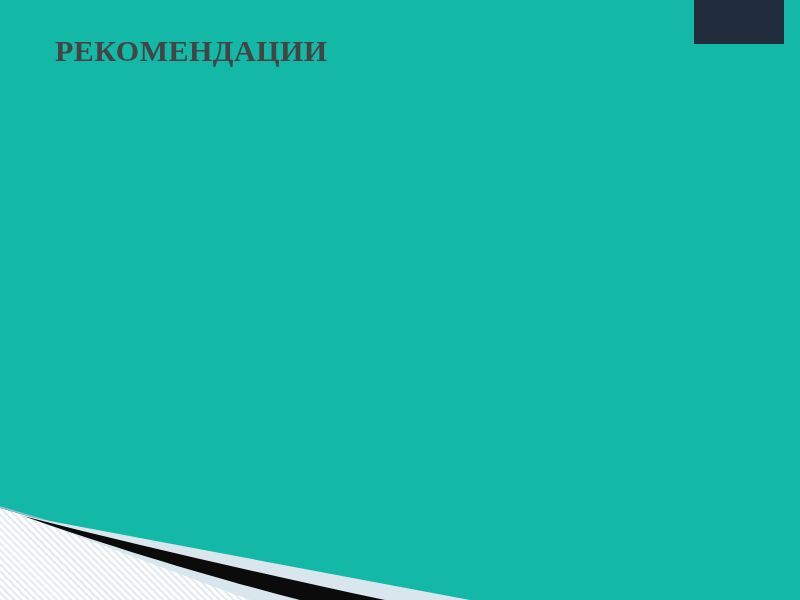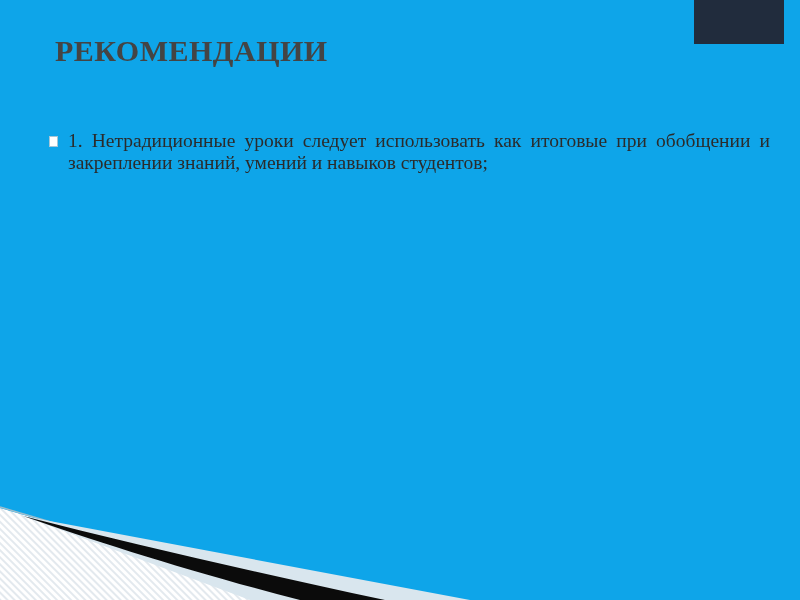--- a/index.html
+++ b/index.html
@@ -9,21 +9,21 @@
     --swoosh-black:#0b0b0b;
     --swoosh-edge:#9dbecd;
     --hatch-line:#ccd8e0;
     --title-color:#444444;
     --body-color:#2b2b2b;
   }
   html,body{margin:0;padding:0;background:#888;}
   .slide{
     position:relative;
     width:800px;height:600px;
-    background:#0ea5e9;
+    background:#14b8a6;
     overflow:hidden;
     font-family:"Liberation Serif","DejaVu Serif",serif;
   }
   .corner-accent{
     position:absolute;
     left:694px;top:0;width:90px;height:44px;
     background:var(--accent-square);
   }
   .slide-title{
     position:absolute;
@@ -67,24 +67,20 @@
 </head>
 <body>
 
 <div class="slide">
 
   <div class="corner-accent"></div>
 
   <h1 class="slide-title">РЕКОМЕНДАЦИИ</h1>
 
   <ul class="bullet-list">
-    <li class="bullet-item">
-      <span class="bullet-square"></span>
-      <span>1. Нетрадиционные уроки следует использовать как итоговые при обобщении и закреплении знаний, умений и навыков студентов;</span>
-    </li>
   </ul>
 
   <svg class="bottom-decoration" viewBox="0 0 800 600" xmlns="http://www.w3.org/2000/svg" aria-hidden="true">
     <defs>
       <pattern id="pinstripe" width="5" height="5" patternUnits="userSpaceOnUse" patternTransform="rotate(-45)">
         <rect width="5" height="5" fill="#ffffff"></rect>
         <line x1="1" y1="0" x2="1" y2="5" stroke="#ccd8e0" stroke-width="1.1"></line>
       </pattern>
     </defs>
 

